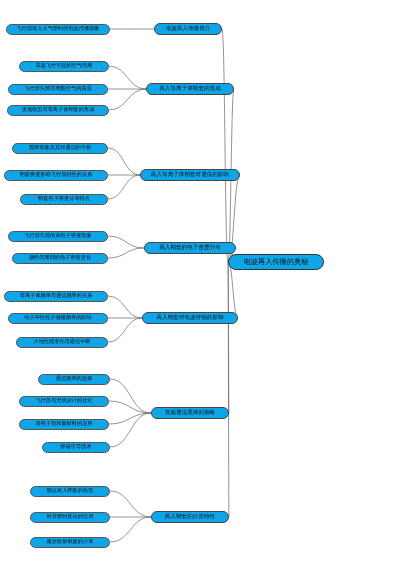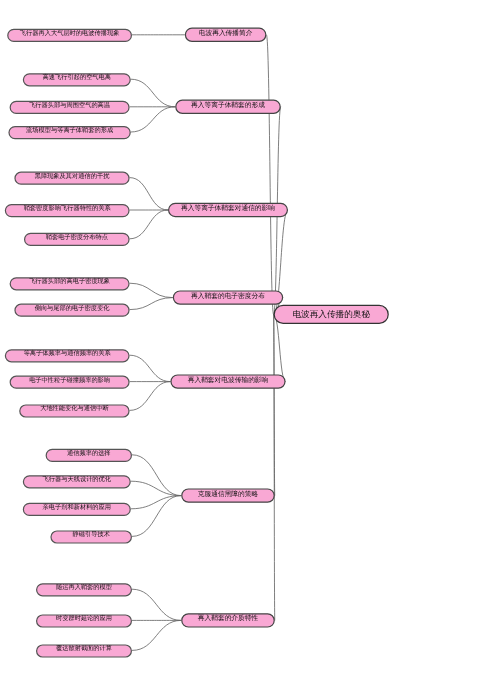--- a/index.html
+++ b/index.html
@@ -24,21 +24,21 @@
     top: 0;
     width: 400px;
     height: 576px;
     pointer-events: none;
   }
   .node {
     position: absolute;
     box-sizing: border-box;
     border: 1px solid #555555;
     border-radius: 9px;
-    background: #f9a8d4;
+    background: #0ea5e9;
     color: #111111;
     display: flex;
     align-items: center;
     justify-content: center;
     text-align: center;
     line-height: 1.05;
     white-space: nowrap;
     padding: 0 4px;
   }
   .leaf {

